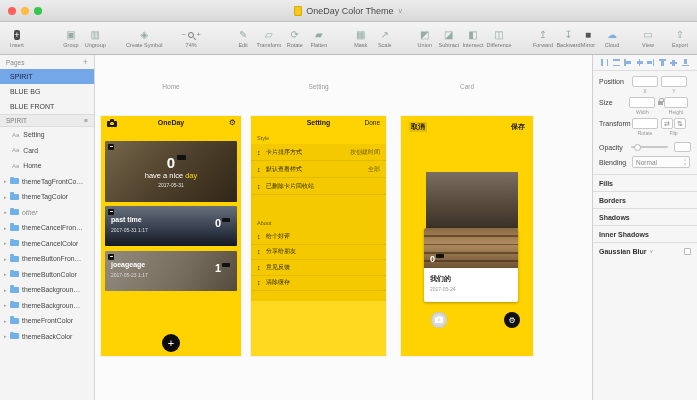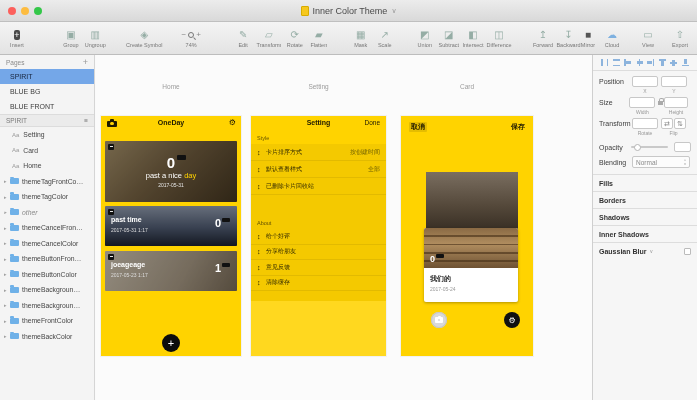--- a/index.html
+++ b/index.html
@@ -190,21 +190,21 @@
 </style>
 </head>
 <body>
 
 <div id="titlebar">
   <span class="tl red"></span>
   <span class="tl yel"></span>
   <span class="tl grn"></span>
   <div id="doc-title">
     <span class="doc-ic"></span>
-    <span>Inner Color Theme</span>
+    <span>OneDay Color Theme</span>
     <span class="doc-caret">∨</span>
   </div>
 </div>
 
 <div id="toolbar">
   <div class="tbtn">
     <span class="ic"><span class="ins-ic">+</span></span>
     <span class="lb">Insert</span>
   </div>
   <div class="tbtn sp36">
@@ -383,21 +383,21 @@
     <div class="h-nav">
       <span class="cam"></span>
       <span class="ttl">OneDay</span>
       <span class="gear">⚙</span>
     </div>
     <div id="card1" class="pcard ph1">
       <div class="shade"></div>
       <span class="corner-badge"></span>
       <div class="c1-inner">
         <span class="bigcount"><span>0</span><span class="count-badge"></span></span>
-        <span class="c1-title"><span>past a nice </span><span class="hl">day</span></span>
+        <span class="c1-title"><span>have a nice </span><span class="hl">day</span></span>
         <span class="c-date">2017-05-31</span>
       </div>
     </div>
     <div id="card2" class="pcard ph2">
       <div class="shade"></div>
       <span class="corner-badge"></span>
       <span class="row-title">past time</span>
       <span class="row-date">2017-05-31 1:17</span>
       <span class="row-count"><span>0</span><span class="count-badge"></span></span>
     </div>

